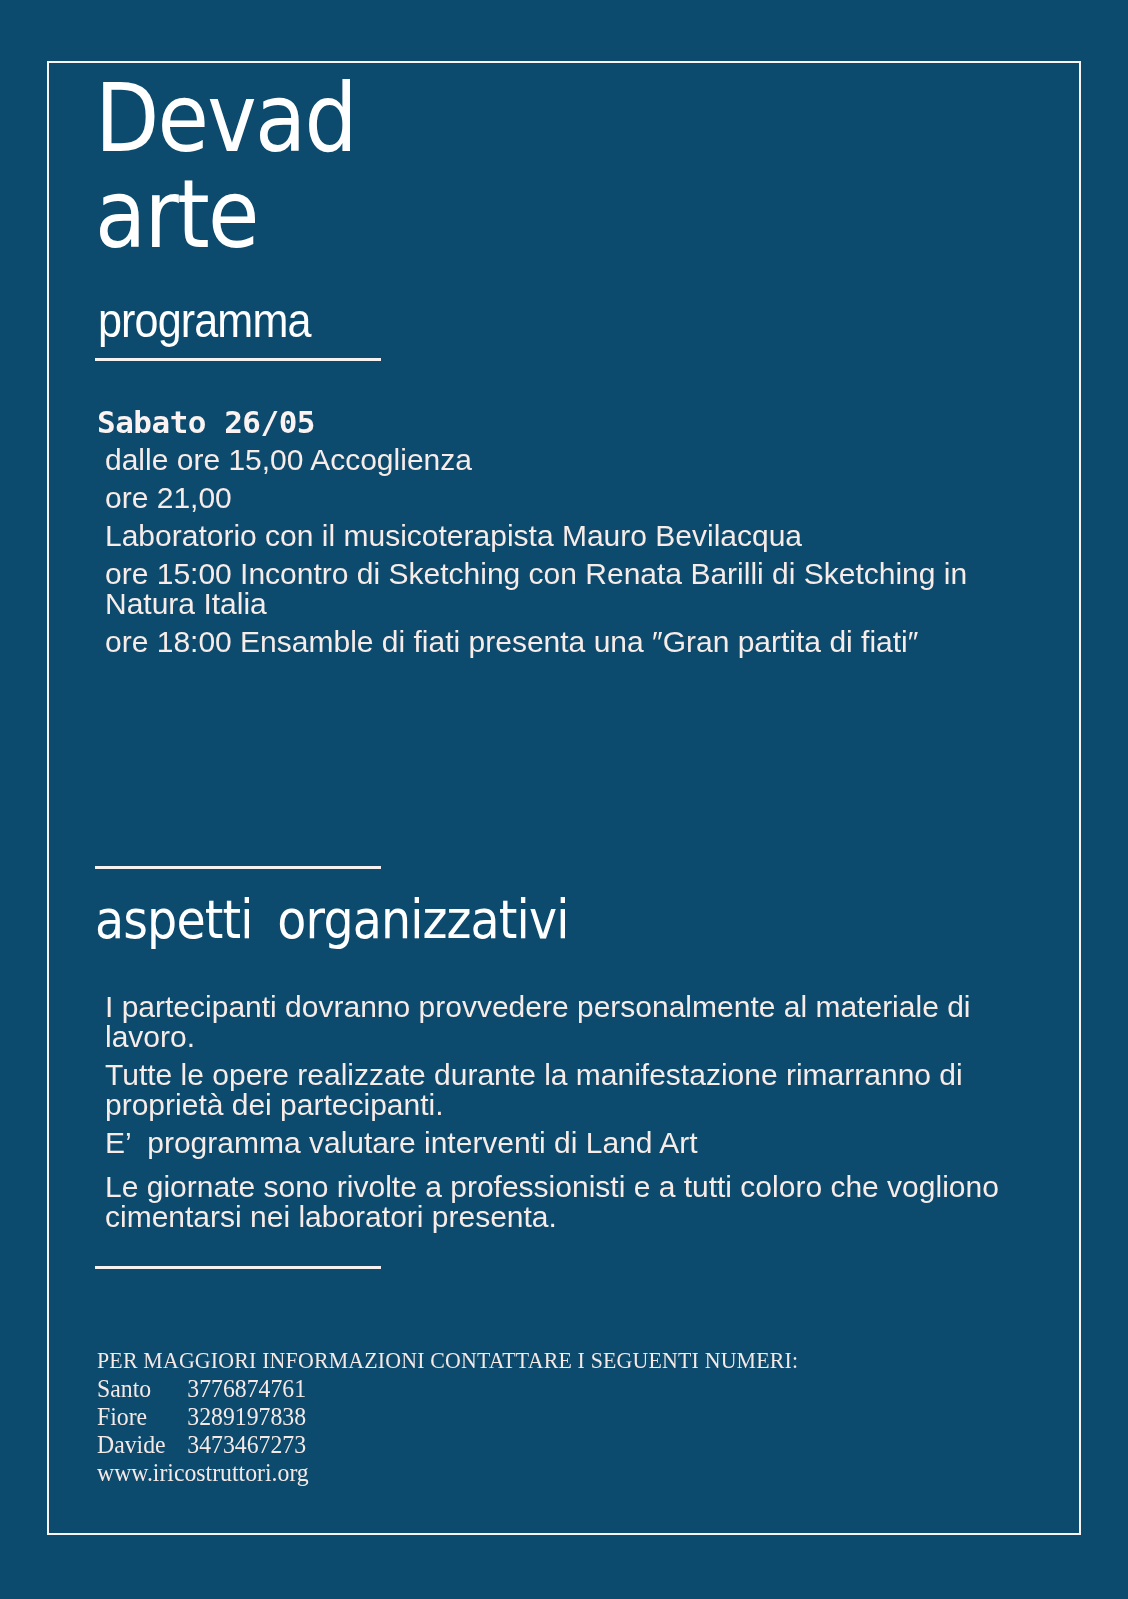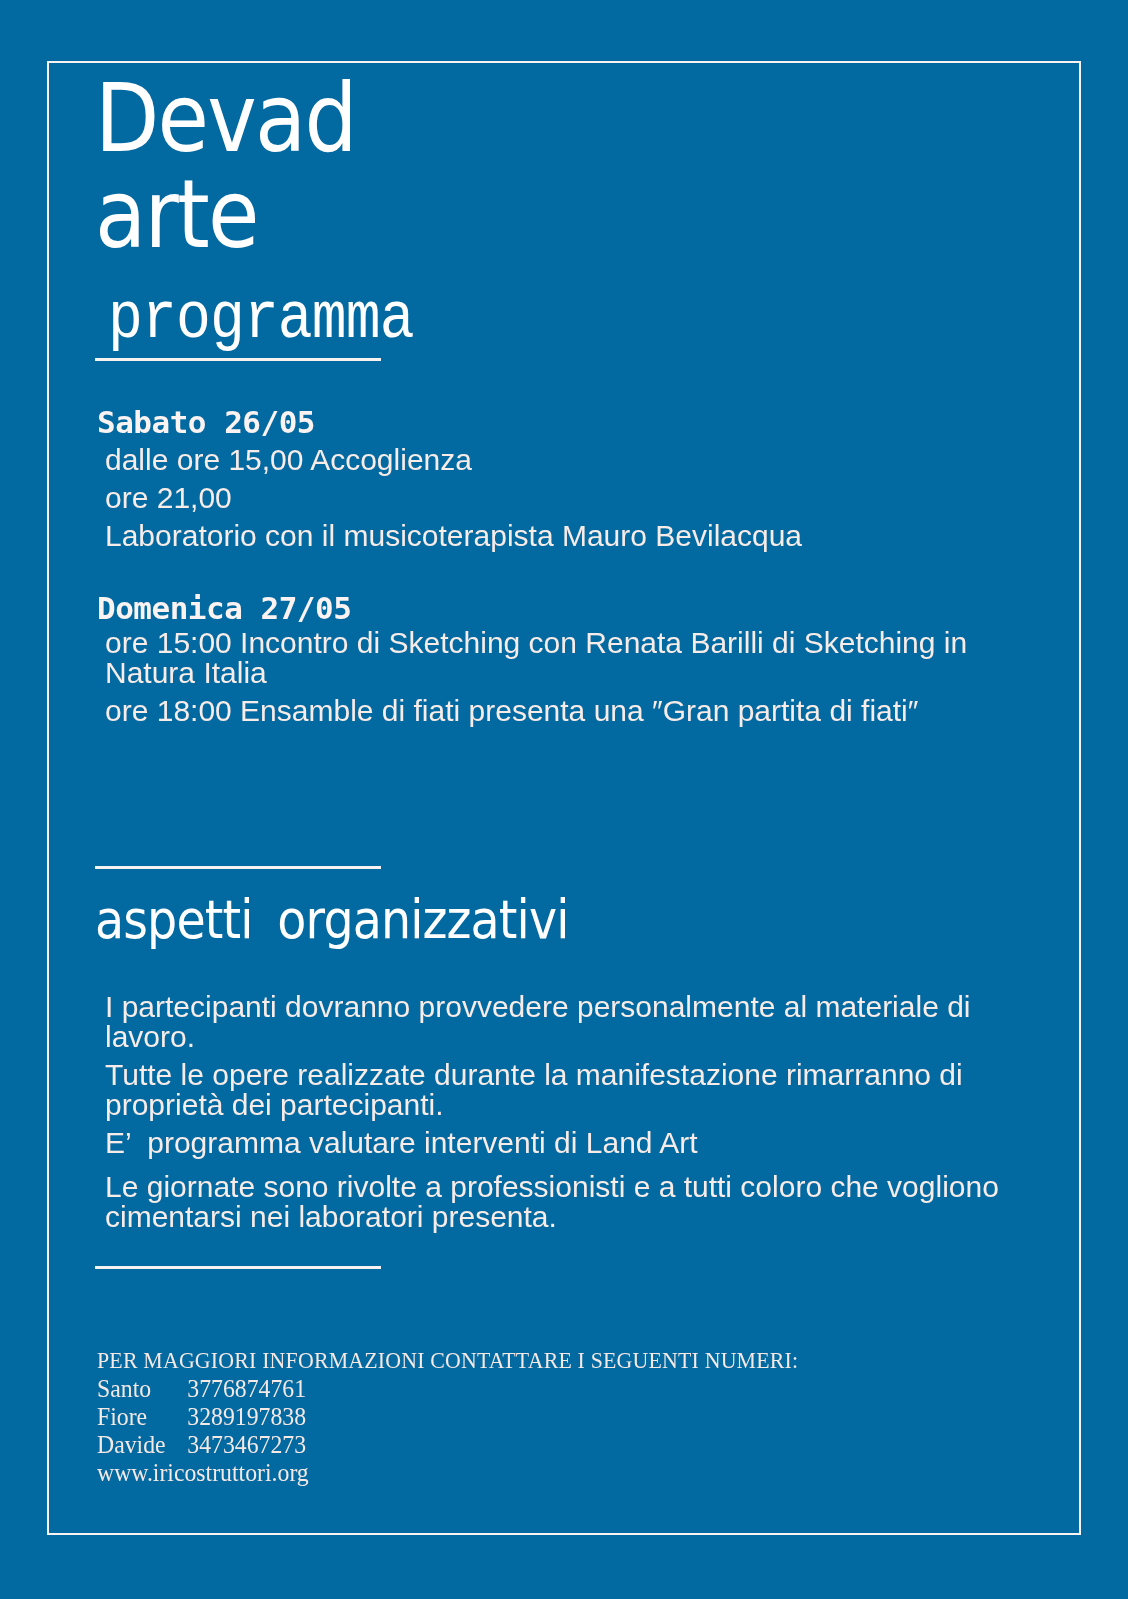--- a/index.html
+++ b/index.html
@@ -1,37 +1,37 @@
 <!DOCTYPE html>
 <html><head>
 <meta charset="utf-8">
 <style>
   html,body { margin:0; padding:0; }
   body { background:#8a1218; }
   .page {
     position:relative; width:1128px; height:1599px;
-    background:#0369a1; overflow:hidden;
+    background:#0c4a6e; overflow:hidden;
     font-family:"Liberation Sans", sans-serif;
   }
   .frame {
     position:absolute; left:47px; top:61px;
     width:1030px; height:1470px;
     border:2px solid #F7F4F3;
   }
   .condensed { transform:scaleX(0.88); transform-origin:0 0; display:block; }
   .title {
     position:absolute; left:95px; top:70px;
     font-family:"DejaVu Sans","Liberation Sans",sans-serif;
     font-size:95px; line-height:96px; font-weight:400;
     color:#FFFFFF; letter-spacing:-2px; white-space:nowrap;
   }
   .subtitle {
-    position:absolute; left:108px; top:292px;
-    font-family:Liberation Mono, monospace;
-    font-size:66px; line-height:56px; font-weight:400;
+    position:absolute; left:98px; top:292px;
+    font-family:Liberation Sans, sans-serif;
+    font-size:49px; line-height:56px; font-weight:400;
     color:#FFFFFF; letter-spacing:-1px; white-space:nowrap;
   }
   .rule {
     position:absolute; left:95px; width:286px; height:3px;
     background:#F7F2F0;
   }
   .rule1 { top:358px; }
   .rule2 { top:866px; }
   .rule3 { top:1266px; }
   .program { position:absolute; left:97px; top:407px; width:925px; }
@@ -85,21 +85,20 @@
   </div>
 
   <div class="rule rule1"></div>
 
   <div class="program">
     <div class="day-h">Sabato 26/05</div>
     <div class="pline">dalle ore 15,00 Accoglienza</div>
     <div class="pline mt8">ore 21,00</div>
     <div class="pline mt8">Laboratorio con il musicoterapista Mauro Bevilacqua</div>
 
-    <div class="day-h day2">Domenica 27/05</div>
     <div class="pline mt5">ore 15:00 Incontro di Sketching con Renata Barilli di Sketching in Natura Italia</div>
     <div class="pline mt5">ore 18:00 Ensamble di fiati presenta una ″Gran partita di fiati″</div>
   </div>
 
   <div class="rule rule2"></div>
 
   <div class="section2-h">
     <span class="condensed">aspetti organizzativi</span>
   </div>
 

